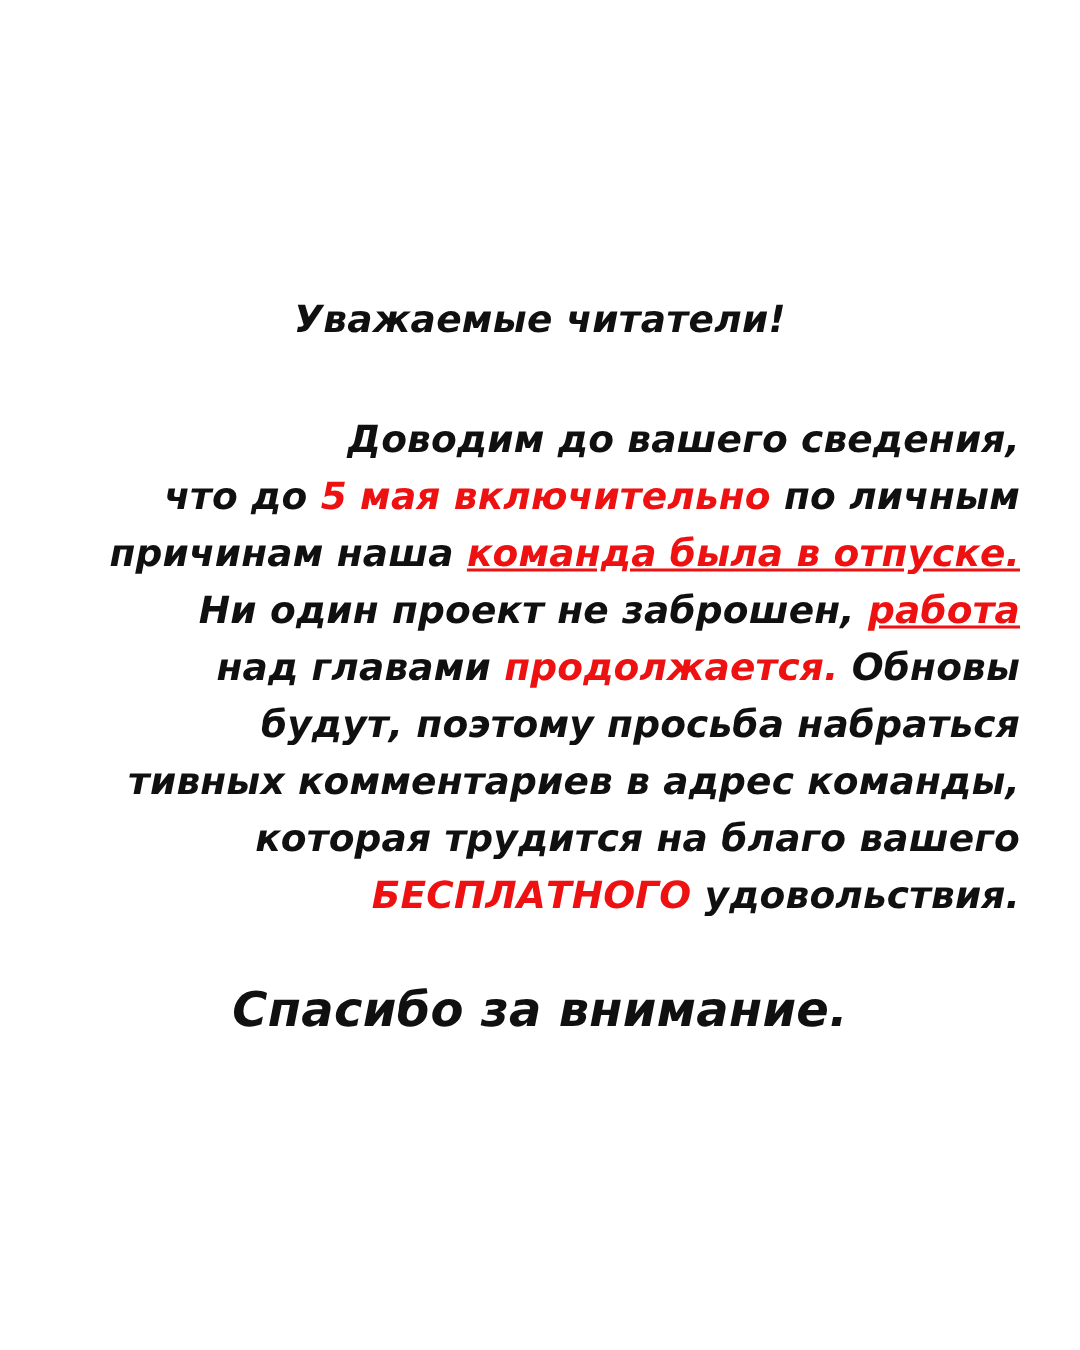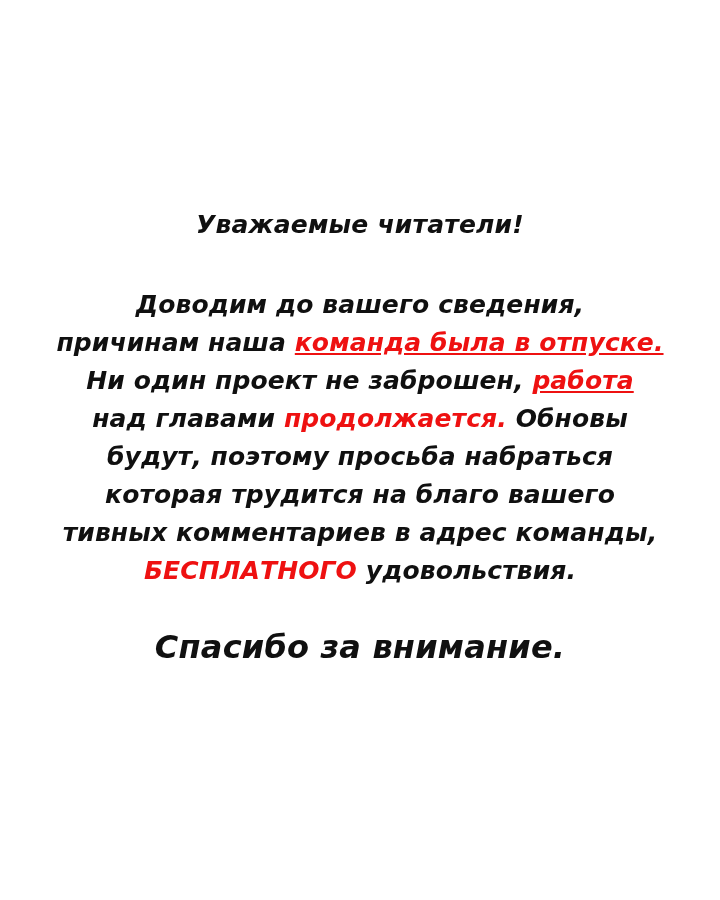--- a/index.html
+++ b/index.html
@@ -21,39 +21,39 @@
     box-sizing: border-box;
   }
   .notice {
     position: absolute;
     left: 0;
     right: 0;
     top: 196px;
     padding: 0 40px;
     box-sizing: border-box;
     text-align: center;
-    margin-top: 12px;
   }
   .heading {
     font-size: 25px;
     line-height: 34px;
     color: #101010;
     font-style: italic;
     font-weight: 600;
     letter-spacing: 0.2px;
     margin: 0 0 44px 0;
   }
   .body-text {
     font-size: 25px;
     line-height: 38px;
     color: #101010;
     font-style: italic;
     font-weight: 600;
     letter-spacing: 0.1px;
     margin: 0;
+    text-align: right;
   }
   .body-text .ln {
     display: block;
     white-space: pre;
   }
   .hl {
     color: #ee1111;
   }
   .closing {
     font-size: 32px;
@@ -66,23 +66,24 @@
   }
 </style>
 </head>
 <body>
 
 <div class="page">
   <div class="notice">
     <p class="heading">Уважаемые читатели!</p>
     <div class="body-text">
         <span class="ln"><span>Доводим до вашего сведения,</span></span>
+        <span class="ln"><span>что до </span><span class="hl" style="color: rgb(238, 17, 17);">5 мая включительно</span><span> по личным</span></span>
         <span class="ln"><span>причинам наша </span><span class="hl" style="color: rgb(238, 17, 17); text-decoration: underline;">команда была в отпуске.</span></span>
         <span class="ln"><span>Ни один проект не заброшен, </span><span class="hl" style="color: rgb(238, 17, 17); text-decoration: underline;">работа</span></span>
         <span class="ln"><span>над главами </span><span class="hl" style="color: rgb(238, 17, 17);">продолжается.</span><span> Обновы</span></span>
         <span class="ln"><span>будут, поэтому просьба набраться</span></span>
+        <span class="ln"><span>тивных комментариев в адрес команды,</span></span>
         <span class="ln"><span>которая трудится на благо вашего</span></span>
-        <span class="ln"><span>тивных комментариев в адрес команды,</span></span>
         <span class="ln"><span class="hl" style="color: rgb(238, 17, 17);">БЕСПЛАТНОГО</span><span> удовольствия.</span></span>
       </div>
     <p class="closing">Спасибо за внимание.</p>
   </div>
 </div>
 
 </body></html>

